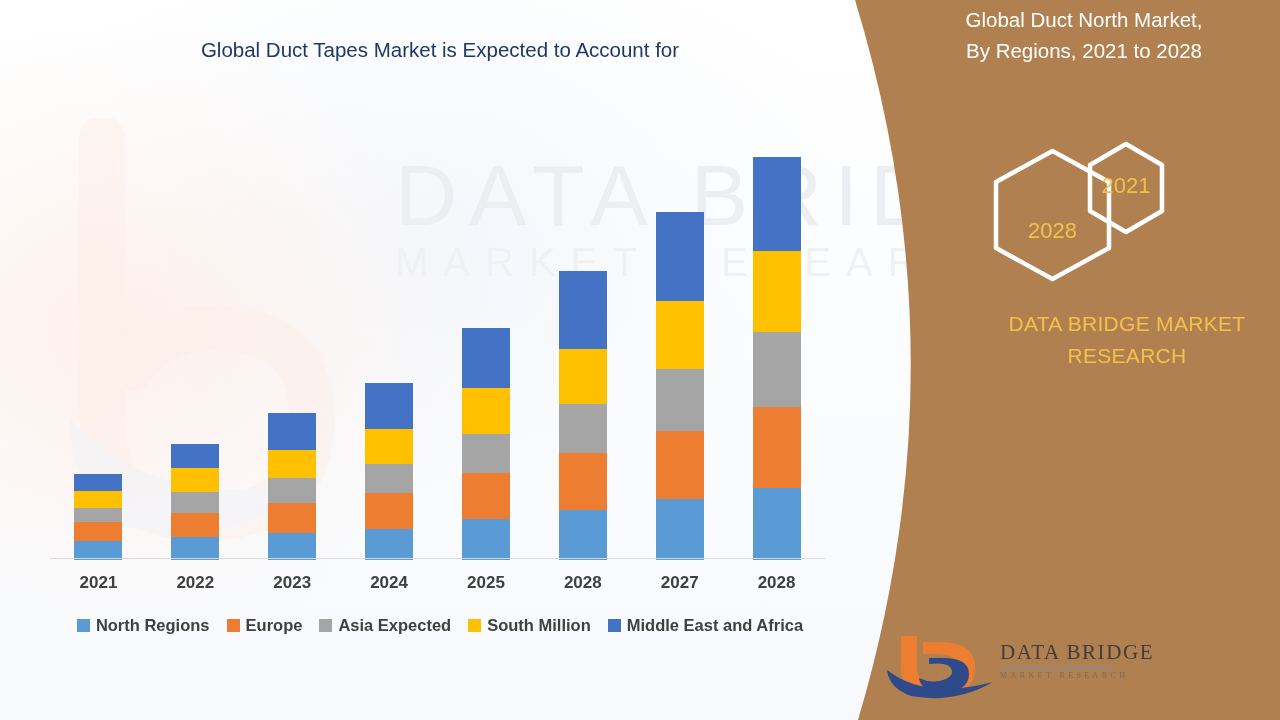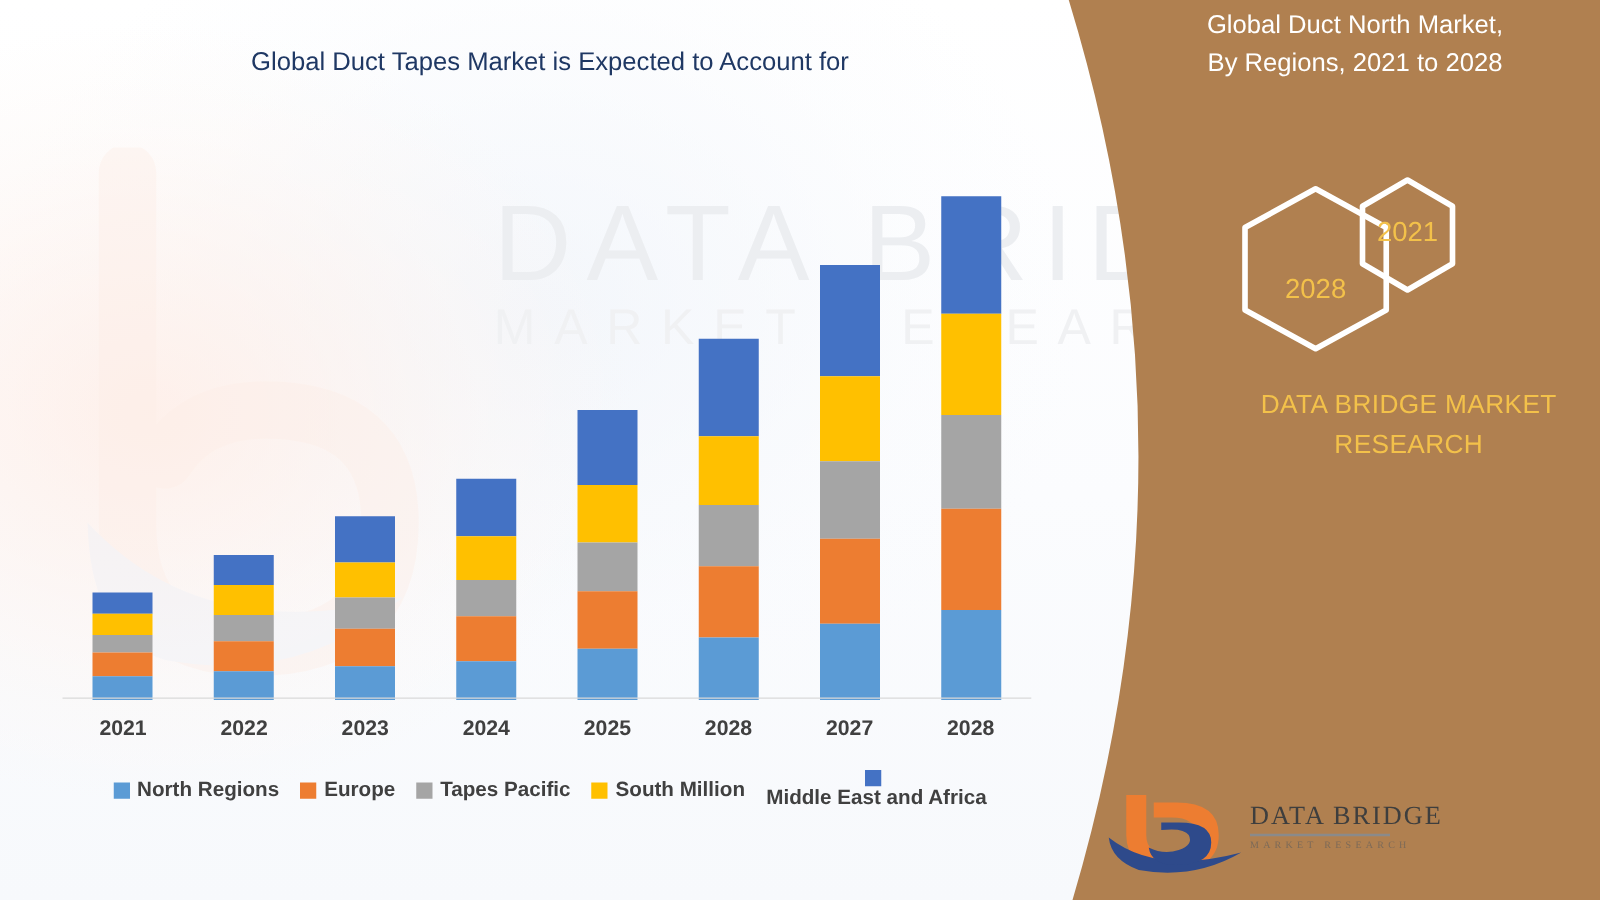--- a/index.html
+++ b/index.html
@@ -34,21 +34,21 @@
 
   .bar{position:absolute;bottom:0;width:48px;display:flex;flex-direction:column-reverse;}
   .seg{width:100%;}
 
   .xlabels{position:absolute;left:50px;top:573px;width:775px;height:28px;}
   .xlabel{position:absolute;width:90px;text-align:center;color:#404040;font-size:17px;font-weight:700;}
 
   .legend{position:absolute;left:50px;top:616px;width:780px;display:flex;justify-content:center;
     align-items:center;gap:0;}
   .lg-item{display:flex;align-items:center;margin-right:17px;}
-  .lg-item:last-child{margin-right:0;flex-direction:column;}
+  .lg-item:last-child{margin-right:0;}
   .lg-swatch{width:13px;height:13px;margin-right:6px;flex:0 0 auto;}
   .lg-text{color:#404040;font-size:16.5px;font-weight:700;white-space:nowrap;}
 
   
   .panel{position:absolute;left:760px;top:0;width:520px;height:720px;}
   .panel-title{position:absolute;left:900px;top:4px;width:368px;text-align:center;
     color:#ffffff;font-size:20.5px;line-height:31px;font-weight:400;}
 
   .hex{position:absolute;}
   .brand{position:absolute;left:952px;top:308px;width:350px;text-align:center;
@@ -154,21 +154,21 @@
       <div class="lg-item">
         <span class="lg-swatch" style="background: rgb(91, 155, 213);"></span>
         <span class="lg-text">North Regions</span>
       </div>
       <div class="lg-item">
         <span class="lg-swatch" style="background: rgb(237, 125, 49);"></span>
         <span class="lg-text">Europe</span>
       </div>
       <div class="lg-item">
         <span class="lg-swatch" style="background: rgb(165, 165, 165);"></span>
-        <span class="lg-text">Tapes Pacific</span>
+        <span class="lg-text">Asia Expected</span>
       </div>
       <div class="lg-item">
         <span class="lg-swatch" style="background: rgb(255, 192, 0);"></span>
         <span class="lg-text">South Million</span>
       </div>
       <div class="lg-item">
         <span class="lg-swatch" style="background: rgb(68, 114, 196);"></span>
         <span class="lg-text">Middle East and Africa</span>
       </div>
     </div>

